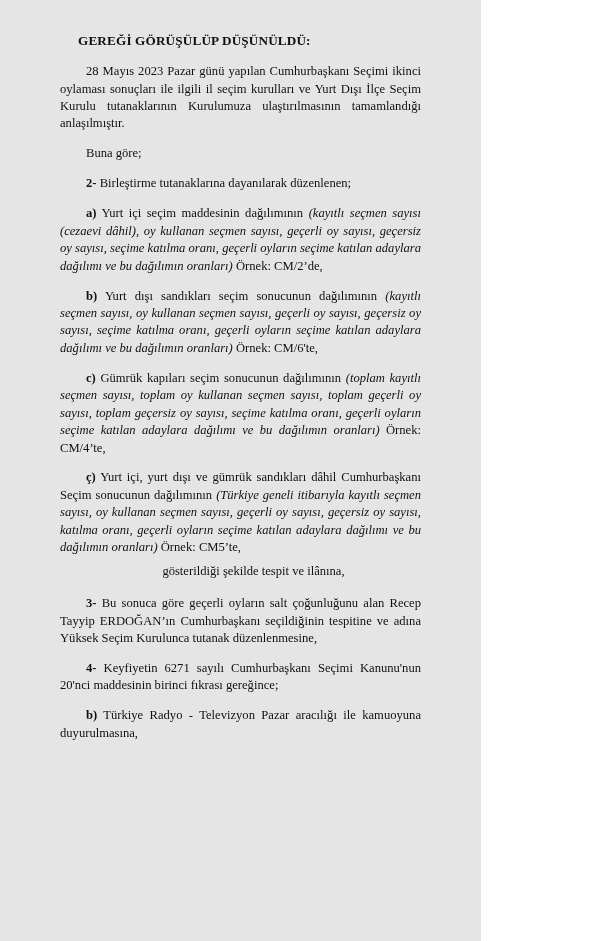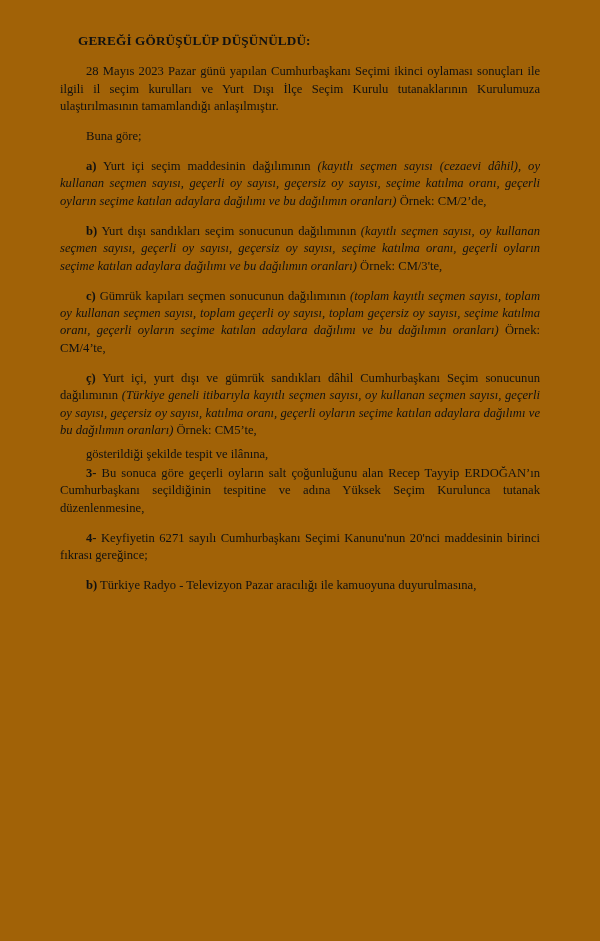--- a/index.html
+++ b/index.html
@@ -10,23 +10,23 @@
   }
   body {
     width: 600px;
     height: 941px;
     font-family: "Liberation Serif", "DejaVu Serif", serif;
     color: #111111;
     overflow: hidden;
   }
   .page {
     position: relative;
-    width: 600px;
+    width: 481px;
     height: 941px;
-    background: #a16207;
+    background: #e5e5e5;
     box-sizing: border-box;
     padding: 32px 60px 16px 60px;
   }
   .doc-heading {
     font-size: 13.2px;
     font-weight: bold;
     letter-spacing: 0.15px;
     margin: 0 0 14px 0;
     padding-left: 18px;
     line-height: 1.3;
@@ -37,24 +37,24 @@
     line-height: 1.385;
     text-align: justify;
     text-justify: inter-word;
     text-indent: 26px;
     hyphens: none;
   }
   p.para.tight {
     margin-bottom: 16px;
   }
   p.para-plain {
-    margin: -10px 0 2px 0;
+    margin: -10px 0 15px 0;
     font-size: 12.6px;
     line-height: 1.385;
-    text-align: left;
+    text-align: center;
     text-indent: 26px;
   }
   .lbl {
     font-weight: bold;
   }
   .it {
     font-style: italic;
   }
 </style>
 </head>
@@ -62,26 +62,27 @@
 
 <div class="page">
 
   <h1 class="doc-heading">GEREĞİ GÖRÜŞÜLÜP DÜŞÜNÜLDÜ:</h1>
 
   <p class="para">28 Mayıs 2023 Pazar günü yapılan Cumhurbaşkanı Seçimi ikinci oylaması sonuçları ile ilgili il seçim kurulları ve Yurt Dışı İlçe Seçim Kurulu tutanaklarının Kurulumuza ulaştırılmasının tamamlandığı anlaşılmıştır.</p>
 
   <p class="para">Buna göre;</p>
 
 
+  <p class="para"><span class="lbl">2-</span><span> Birleştirme tutanaklarına dayanılarak düzenlenen;</span></p>
 
   <p class="para"><span class="lbl">a)</span><span> Yurt içi seçim maddesinin dağılımının </span><span class="it">(kayıtlı seçmen sayısı (cezaevi dâhil), oy kullanan seçmen sayısı, geçerli oy sayısı, geçersiz oy sayısı, seçime katılma oranı, geçerli oyların seçime katılan adaylara dağılımı ve bu dağılımın oranları)</span><span> Örnek: CM/2’de,</span></p>
 
-  <p class="para"><span class="lbl">b)</span><span> Yurt dışı sandıkları seçim sonucunun dağılımının </span><span class="it">(kayıtlı seçmen sayısı, oy kullanan seçmen sayısı, geçerli oy sayısı, geçersiz oy sayısı, seçime katılma oranı, geçerli oyların seçime katılan adaylara dağılımı ve bu dağılımın oranları)</span><span> Örnek: CM/3'te,</span></p>
+  <p class="para"><span class="lbl">b)</span><span> Yurt dışı sandıkları seçim sonucunun dağılımının </span><span class="it">(kayıtlı seçmen sayısı, oy kullanan seçmen sayısı, geçerli oy sayısı, geçersiz oy sayısı, seçime katılma oranı, geçerli oyların seçime katılan adaylara dağılımı ve bu dağılımın oranları)</span><span> Örnek: CM/6'te,</span></p>
 
-  <p class="para"><span class="lbl">c)</span><span> Gümrük kapıları seçmen sonucunun dağılımının </span><span class="it">(toplam kayıtlı seçmen sayısı, toplam oy kullanan seçmen sayısı, toplam geçerli oy sayısı, toplam geçersiz oy sayısı, seçime katılma oranı, geçerli oyların seçime katılan adaylara dağılımı ve bu dağılımın oranları)</span><span> Örnek: CM/4’te,</span></p>
+  <p class="para"><span class="lbl">c)</span><span> Gümrük kapıları seçim sonucunun dağılımının </span><span class="it">(toplam kayıtlı seçmen sayısı, toplam oy kullanan seçmen sayısı, toplam geçerli oy sayısı, toplam geçersiz oy sayısı, seçime katılma oranı, geçerli oyların seçime katılan adaylara dağılımı ve bu dağılımın oranları)</span><span> Örnek: CM/4’te,</span></p>
 
   <p class="para tight"><span class="lbl">ç)</span><span> Yurt içi, yurt dışı ve gümrük sandıkları dâhil Cumhurbaşkanı Seçim sonucunun dağılımının </span><span class="it">(Türkiye geneli itibarıyla kayıtlı seçmen sayısı, oy kullanan seçmen sayısı, geçerli oy sayısı, geçersiz oy sayısı, katılma oranı, geçerli oyların seçime katılan adaylara dağılımı ve bu dağılımın oranları)</span><span> Örnek: CM5’te,</span></p>
 
   <p class="para-plain">gösterildiği şekilde tespit ve ilânına,</p>
 
   <p class="para"><span class="lbl">3-</span><span> Bu sonuca göre geçerli oyların salt çoğunluğunu alan Recep Tayyip ERDOĞAN’ın Cumhurbaşkanı seçildiğinin tespitine ve adına Yüksek Seçim Kurulunca tutanak düzenlenmesine,</span></p>
 
   <p class="para"><span class="lbl">4-</span><span> Keyfiyetin 6271 sayılı Cumhurbaşkanı Seçimi Kanunu'nun 20'nci maddesinin birinci fıkrası gereğince;</span></p>
 
 

